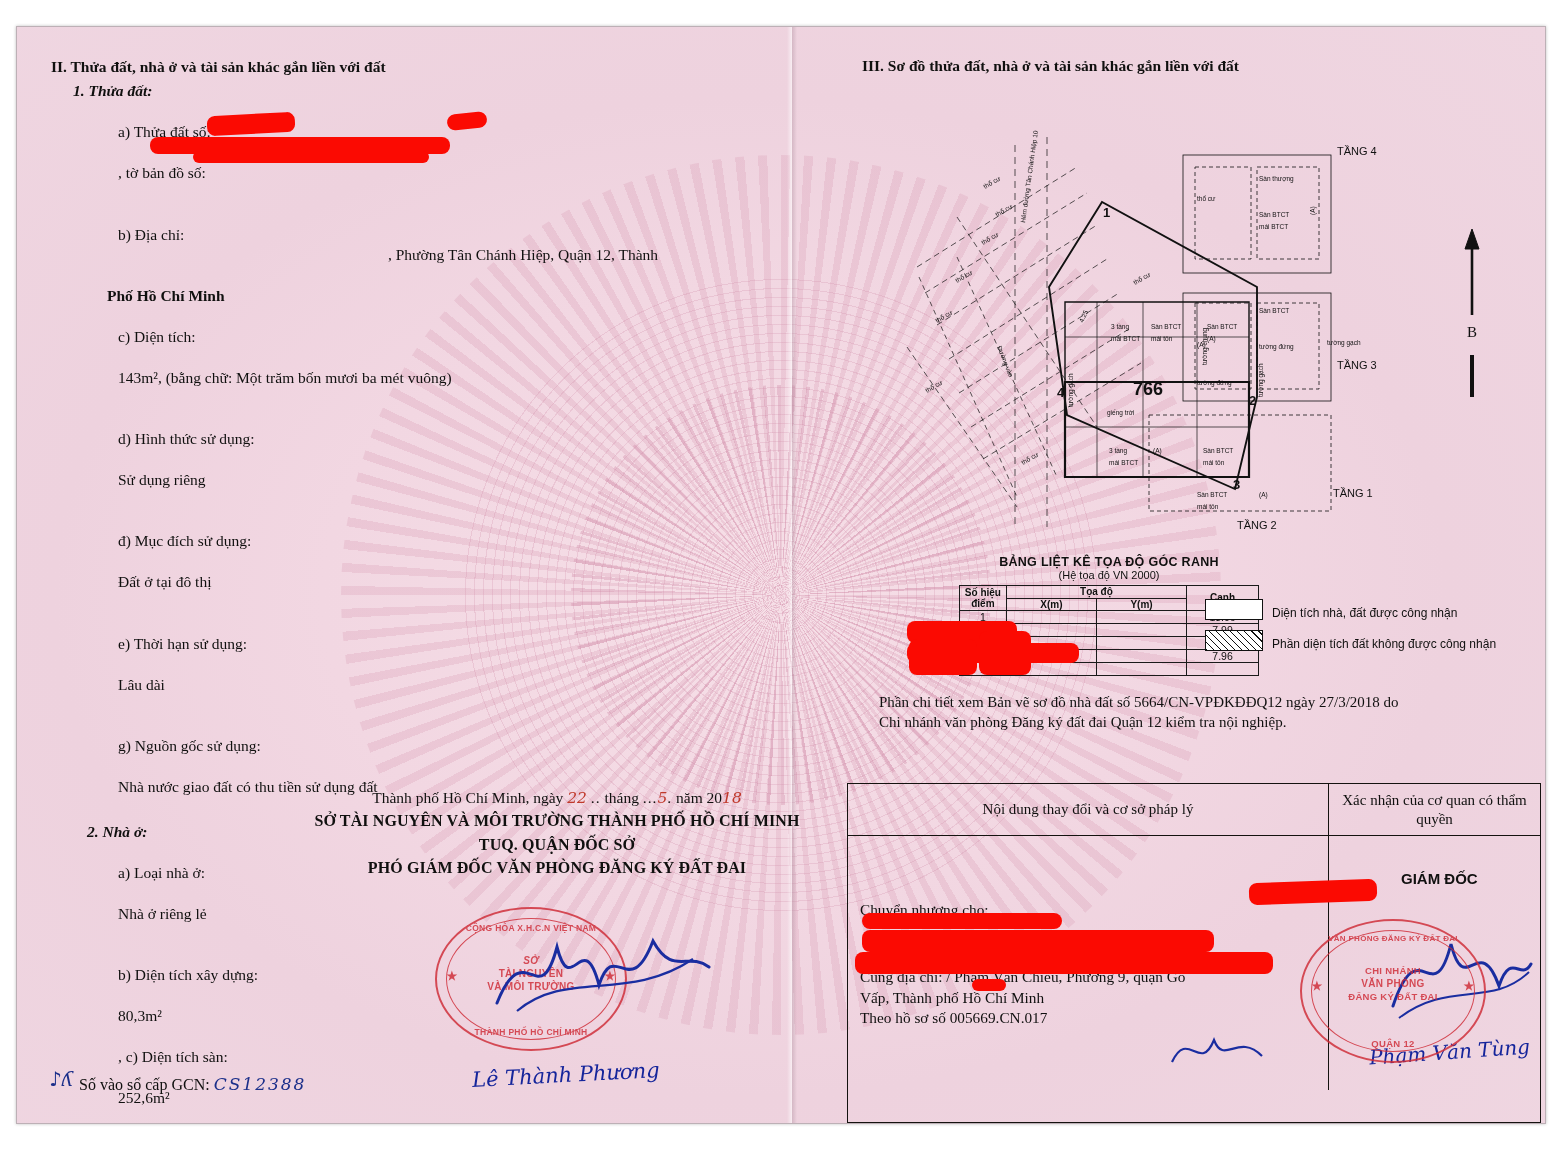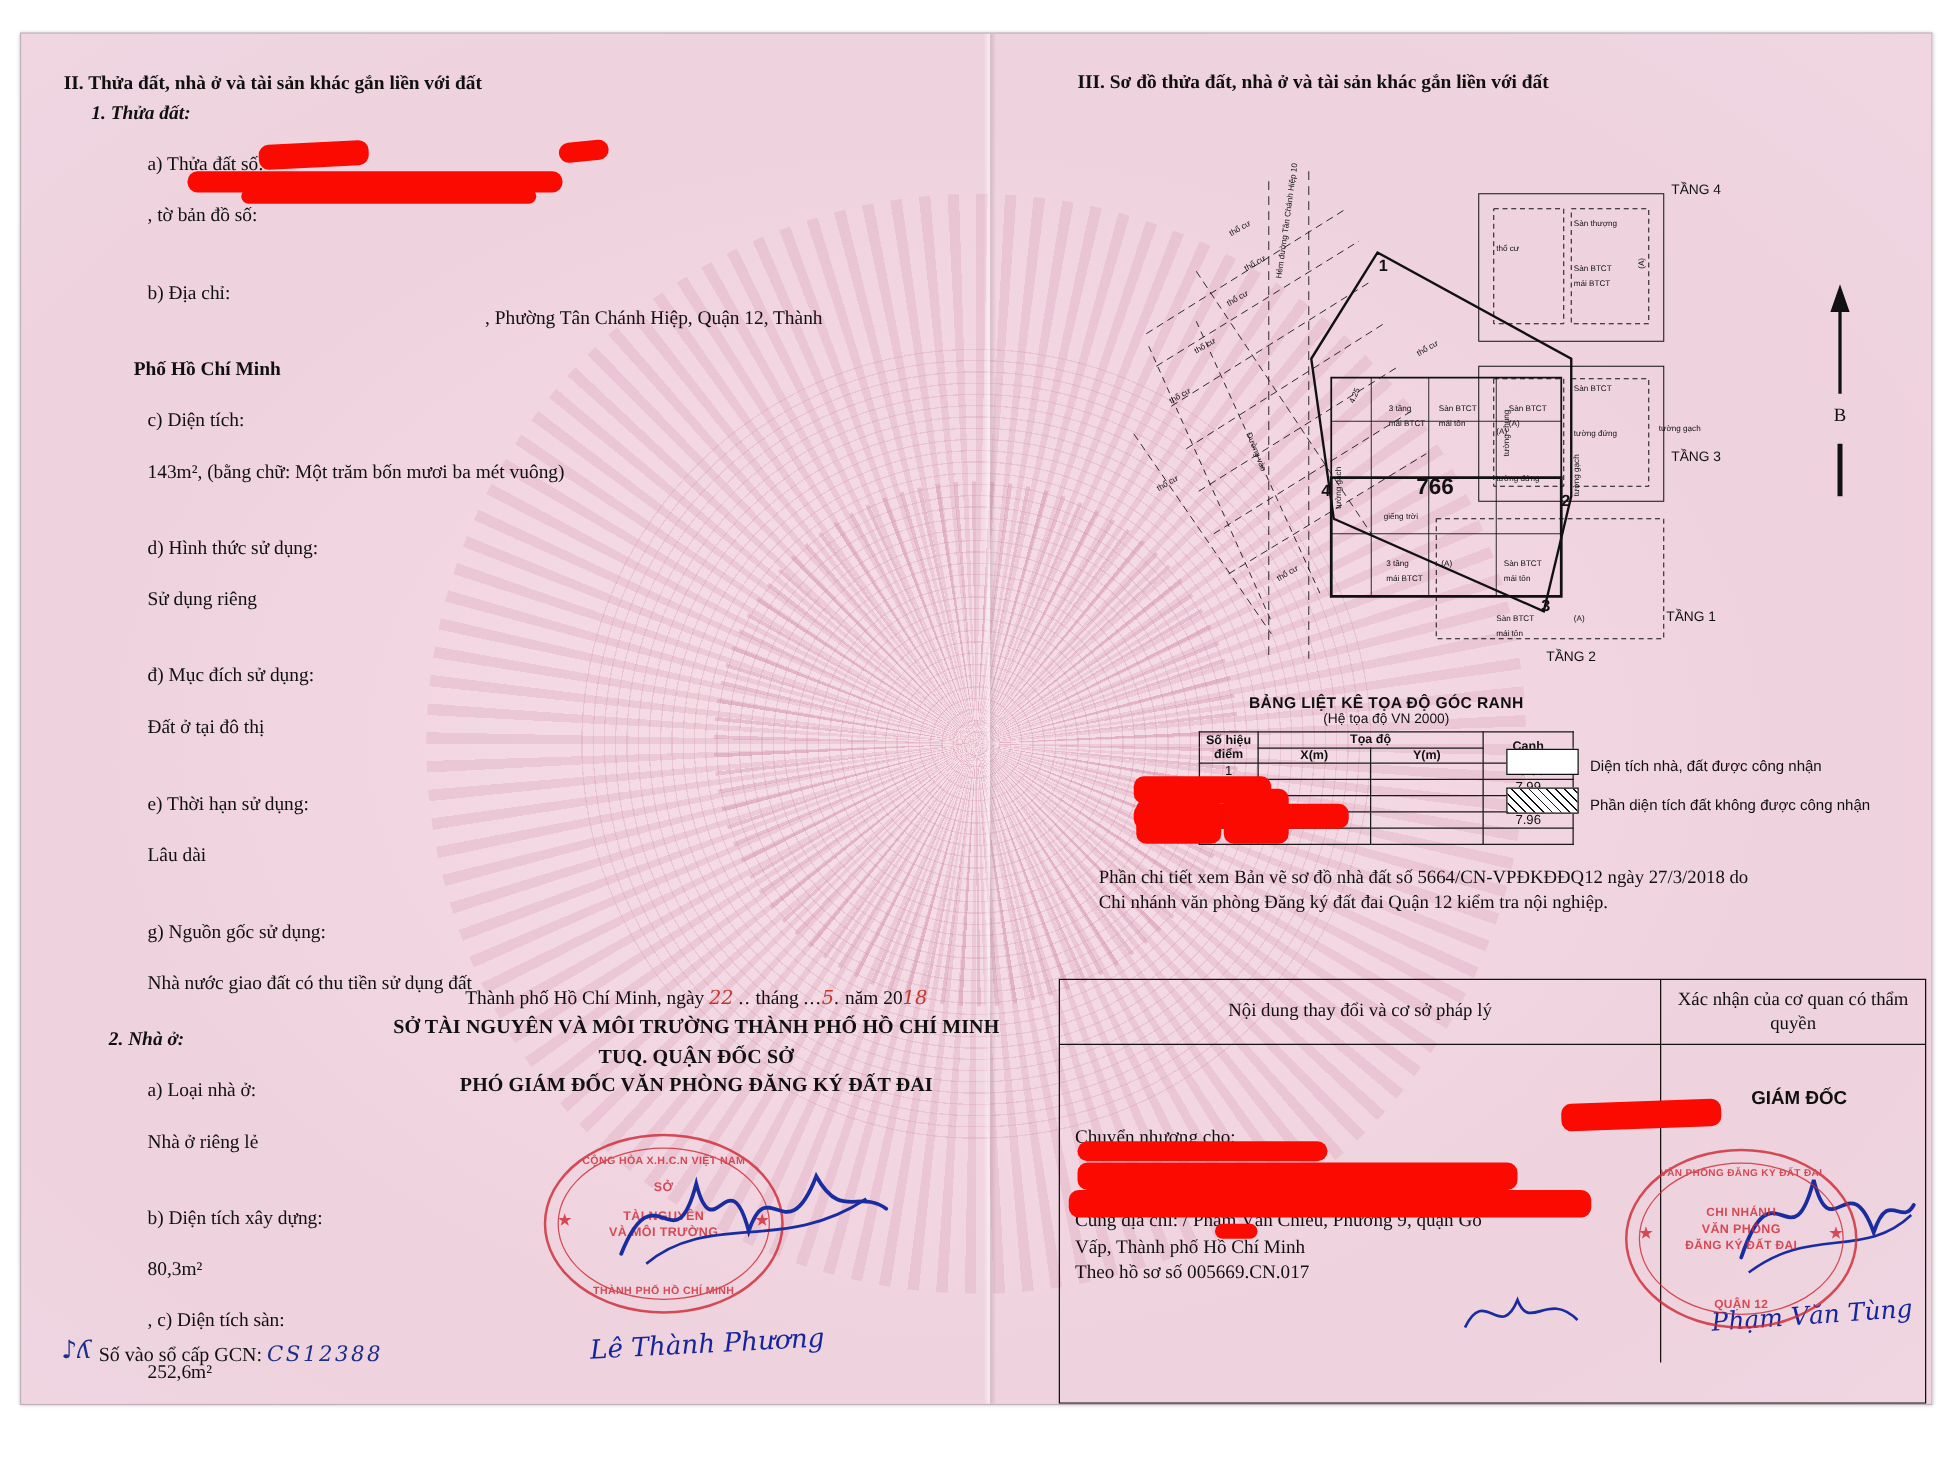--- a/index.html
+++ b/index.html
@@ -603,21 +603,21 @@
         <span>năm 20</span><span class="hand-red">18</span>
       </div>
       <div class="sig-org">SỞ TÀI NGUYÊN VÀ MÔI TRƯỜNG THÀNH PHỐ HỒ CHÍ MINH</div>
       <div class="sig-org">TUQ. QUẬN ĐỐC SỞ</div>
       <div class="sig-org">PHÓ GIÁM ĐỐC VĂN PHÒNG ĐĂNG KÝ ĐẤT ĐAI</div>
     </div>
 
     <div class="stamp stamp-1">
       <div class="inner"></div>
       <div class="ctext" style="top:14px;font-size:8.5px;">CỘNG HÒA X.H.C.N VIỆT NAM</div>
-      <div class="ctext" style="top:36px;font-size:10px;">SỞ</div>
+      <div class="ctext" style="top:46px;font-size:10px;font-style:italic;">SỞ</div>
       <div class="ctext" style="top:59px;font-size:10px;">TÀI NGUYÊN</div>
       <div class="ctext" style="top:72px;font-size:10px;">VÀ MÔI TRƯỜNG</div>
       <div class="ctext" style="bottom:12px;font-size:8.5px;">THÀNH PHỐ HỒ CHÍ MINH</div>
       <div class="ctext star" style="left:8px;top:60px;width:14px;">★</div>
       <div class="ctext star" style="left:auto;right:8px;top:60px;width:14px;">★</div>
     </div>
 
     <svg style="position:absolute;left:470px;top:880px;" width="230" height="130">
       <path d="M10 96 C38 26, 52 108, 70 40 C84 94, 96 18, 112 78 C128 30, 142 96, 166 34 C186 70, 200 44, 222 60" stroke="#1a2da0" stroke-width="3" fill="none" stroke-linecap="round"></path>
       <path d="M30 104 C80 62, 140 96, 206 52" stroke="#1a2da0" stroke-width="2.2" fill="none"></path>

